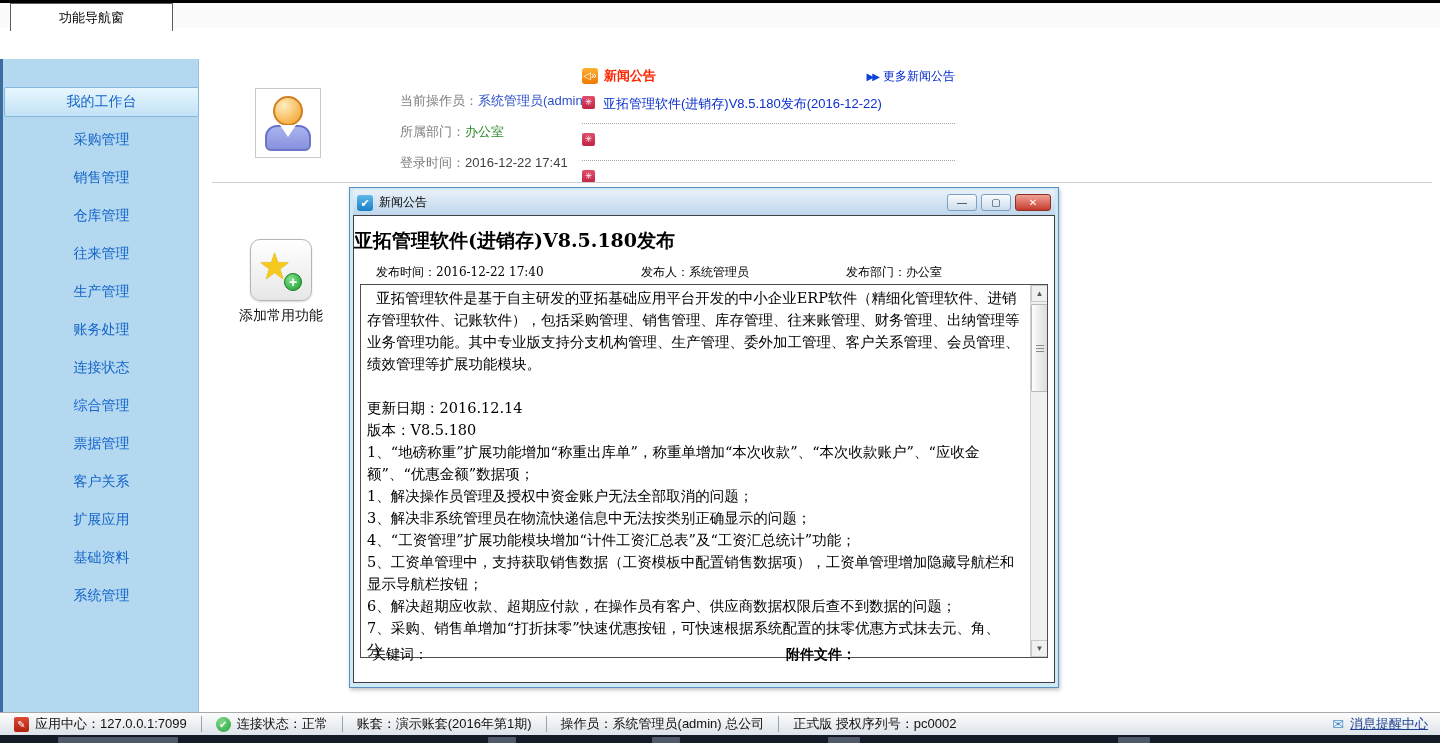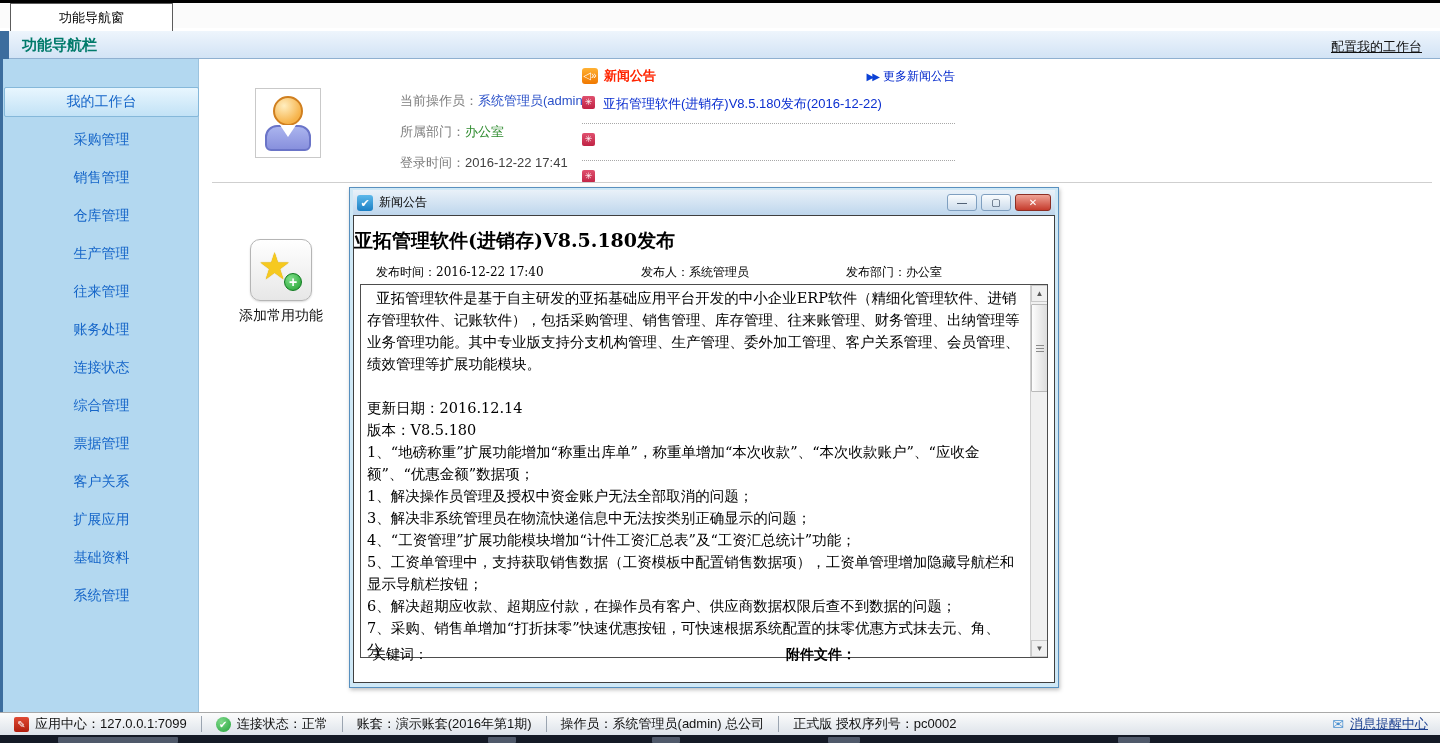--- a/index.html
+++ b/index.html
@@ -137,35 +137,30 @@
 <body>
 
 <div class="app">
 
   <div class="top-strip"></div>
 
   <div class="tab-row">
     <div class="tab">功能导航窗</div>
   </div>
 
-  <div class="header-bar">
-    <div class="header-accent"></div>
-    <div class="header-title">功能导航栏</div>
-    <div class="config-link">配置我的工作台</div>
-  </div>
 
   <div class="body-area">
 
     <div class="sidebar" id="sidebar">
         <div class="side-item selected">我的工作台</div>
         <div class="side-item">采购管理</div>
         <div class="side-item">销售管理</div>
         <div class="side-item">仓库管理</div>
+        <div class="side-item">往来管理</div>
         <div class="side-item">生产管理</div>
-        <div class="side-item">往来管理</div>
         <div class="side-item">账务处理</div>
         <div class="side-item">连接状态</div>
         <div class="side-item">综合管理</div>
         <div class="side-item">票据管理</div>
         <div class="side-item">客户关系</div>
         <div class="side-item">扩展应用</div>
         <div class="side-item">基础资料</div>
         <div class="side-item">系统管理</div>
       </div>
 

